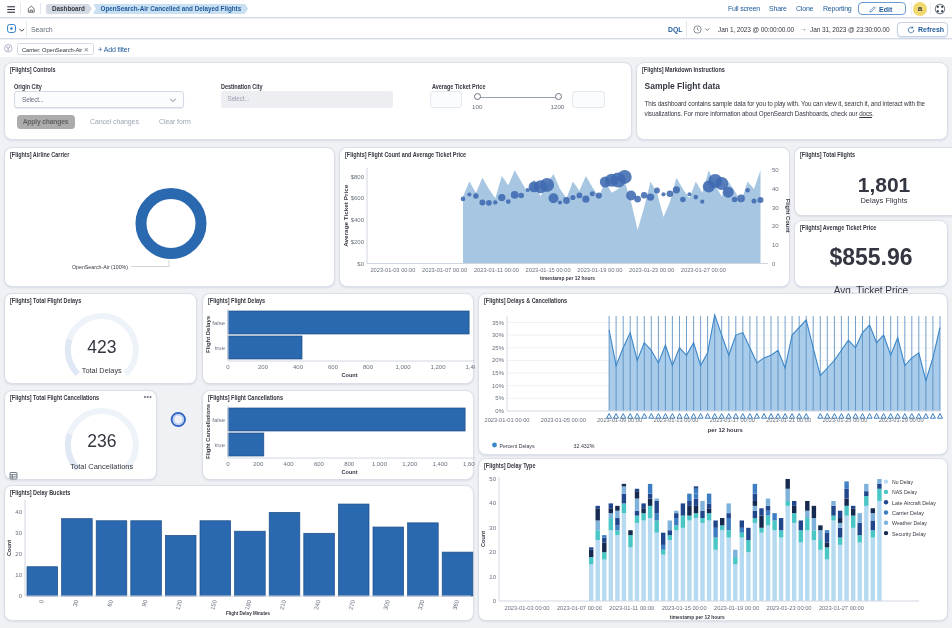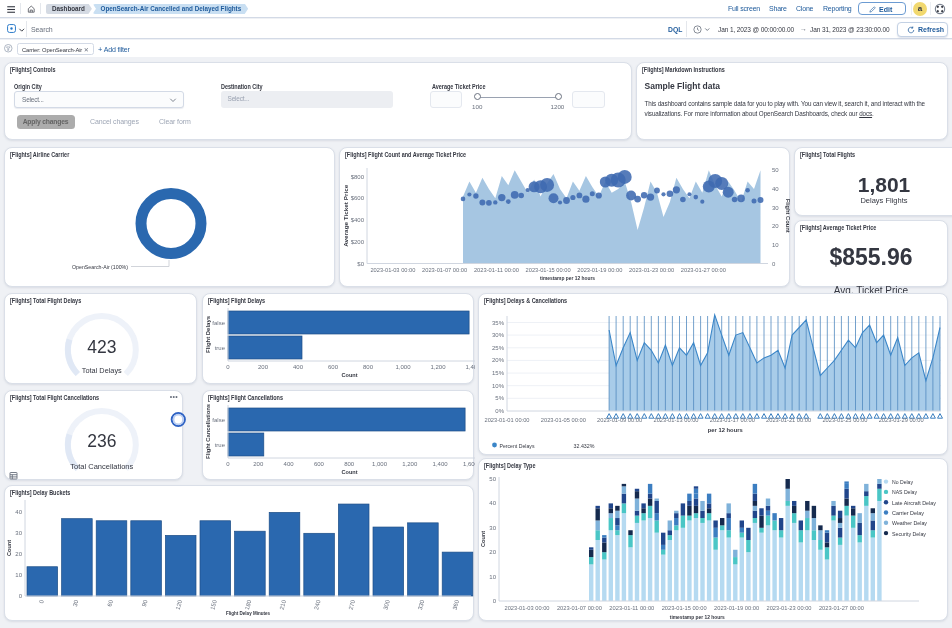--- a/index.html
+++ b/index.html
@@ -366,21 +366,21 @@
       <text x="253.3" y="128.0" font-size="6px" fill="#69707d" text-anchor="middle" textLength="45" lengthAdjust="spacingAndGlyphs">2023-01-17 00:00</text>
       <text x="309.6" y="128.0" font-size="6px" fill="#69707d" text-anchor="middle" textLength="45" lengthAdjust="spacingAndGlyphs">2023-01-21 00:00</text>
       <text x="365.9" y="128.0" font-size="6px" fill="#69707d" text-anchor="middle" textLength="45" lengthAdjust="spacingAndGlyphs">2023-01-25 00:00</text>
       <text x="422.2" y="128.0" font-size="6px" fill="#69707d" text-anchor="middle" textLength="45" lengthAdjust="spacingAndGlyphs">2023-01-29 00:00</text>
       <text x="246.24" y="137.5" font-size="6.2px" font-weight="bold" fill="#343741" text-anchor="middle" textLength="35" lengthAdjust="spacingAndGlyphs">per 12 hours</text>
       <circle cx="15.5" cy="151" r="2.4" fill="#3b86c8"></circle>
       <text x="20.5" y="153.5" font-size="6.2px" fill="#343741" textLength="35" lengthAdjust="spacingAndGlyphs">Percent Delays</text>
       <text x="94.5" y="153.5" font-size="6.2px" fill="#343741" textLength="21" lengthAdjust="spacingAndGlyphs">32.432%</text>
     </svg>
   </div>
-<div class="panel" style="left:4px;top:390px;width:179px;height:90px">
+<div class="panel" style="left:4px;top:390px;width:153px;height:90px">
     <div class="ptitle">[Flights] Total Flight Cancellations</div>
     <div style="position:absolute;right:4px;top:2px;font-size:7px;color:#69707d;letter-spacing:0.3px">•••</div>
     <svg width="193" height="90" viewBox="0 0 193 90" style="position:absolute;left:0;top:0;">
       <path d="M72.8,78.0 A34,34 0 1 1 120.8,78.0" fill="none" stroke="#eef2f9" stroke-width="6"></path>
       <path d="M72.8,78.0 A34,34 0 0 1 64.5,43.5" fill="none" stroke="#e0e8f5" stroke-width="6"></path>
       <text x="96.8" y="56" font-size="17.5px" fill="#343741" text-anchor="middle">236</text>
       <text x="96.8" y="77.5" font-size="7.8px" fill="#343741" text-anchor="middle" textLength="63" lengthAdjust="spacingAndGlyphs">Total Cancellations</text>
       <circle cx="173.3" cy="28.5" r="6.6" fill="none" stroke="#2e62c4" stroke-width="2"></circle>
       <circle cx="173.3" cy="28.5" r="4.8" fill="none" stroke="#b9cdf2" stroke-width="1.8"></circle>
       <g stroke="#69707d" stroke-width="0.9" fill="none">

